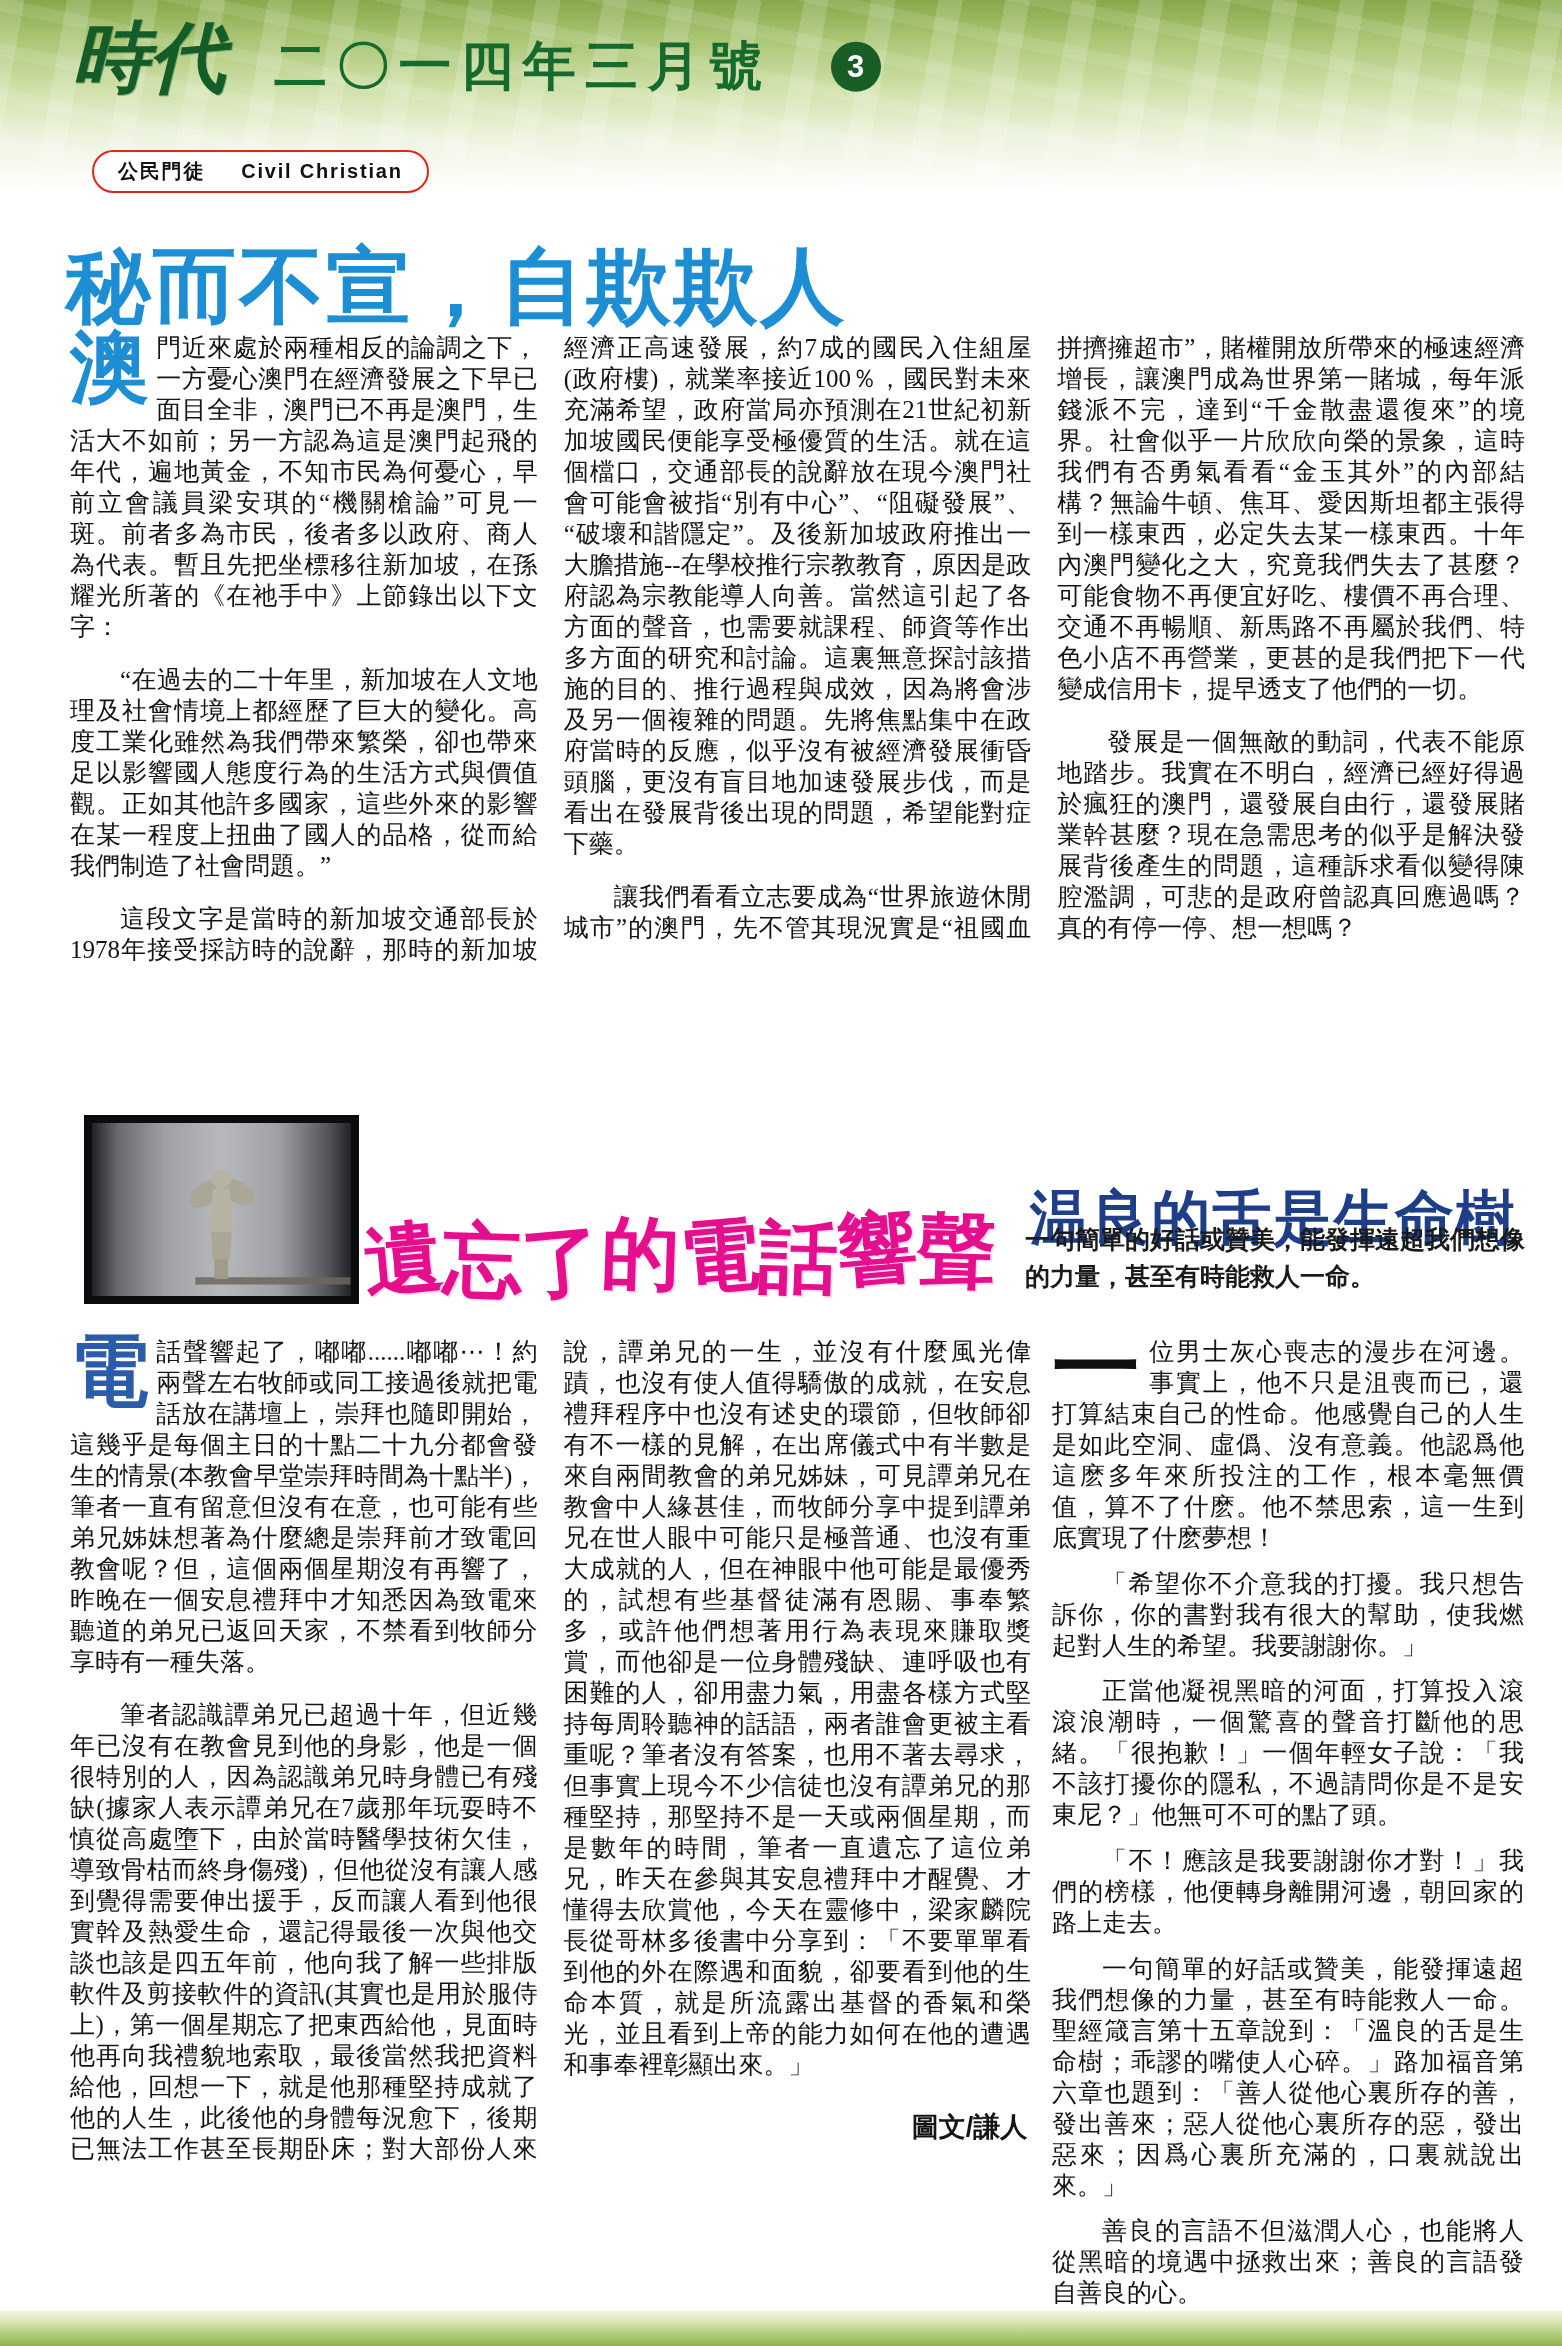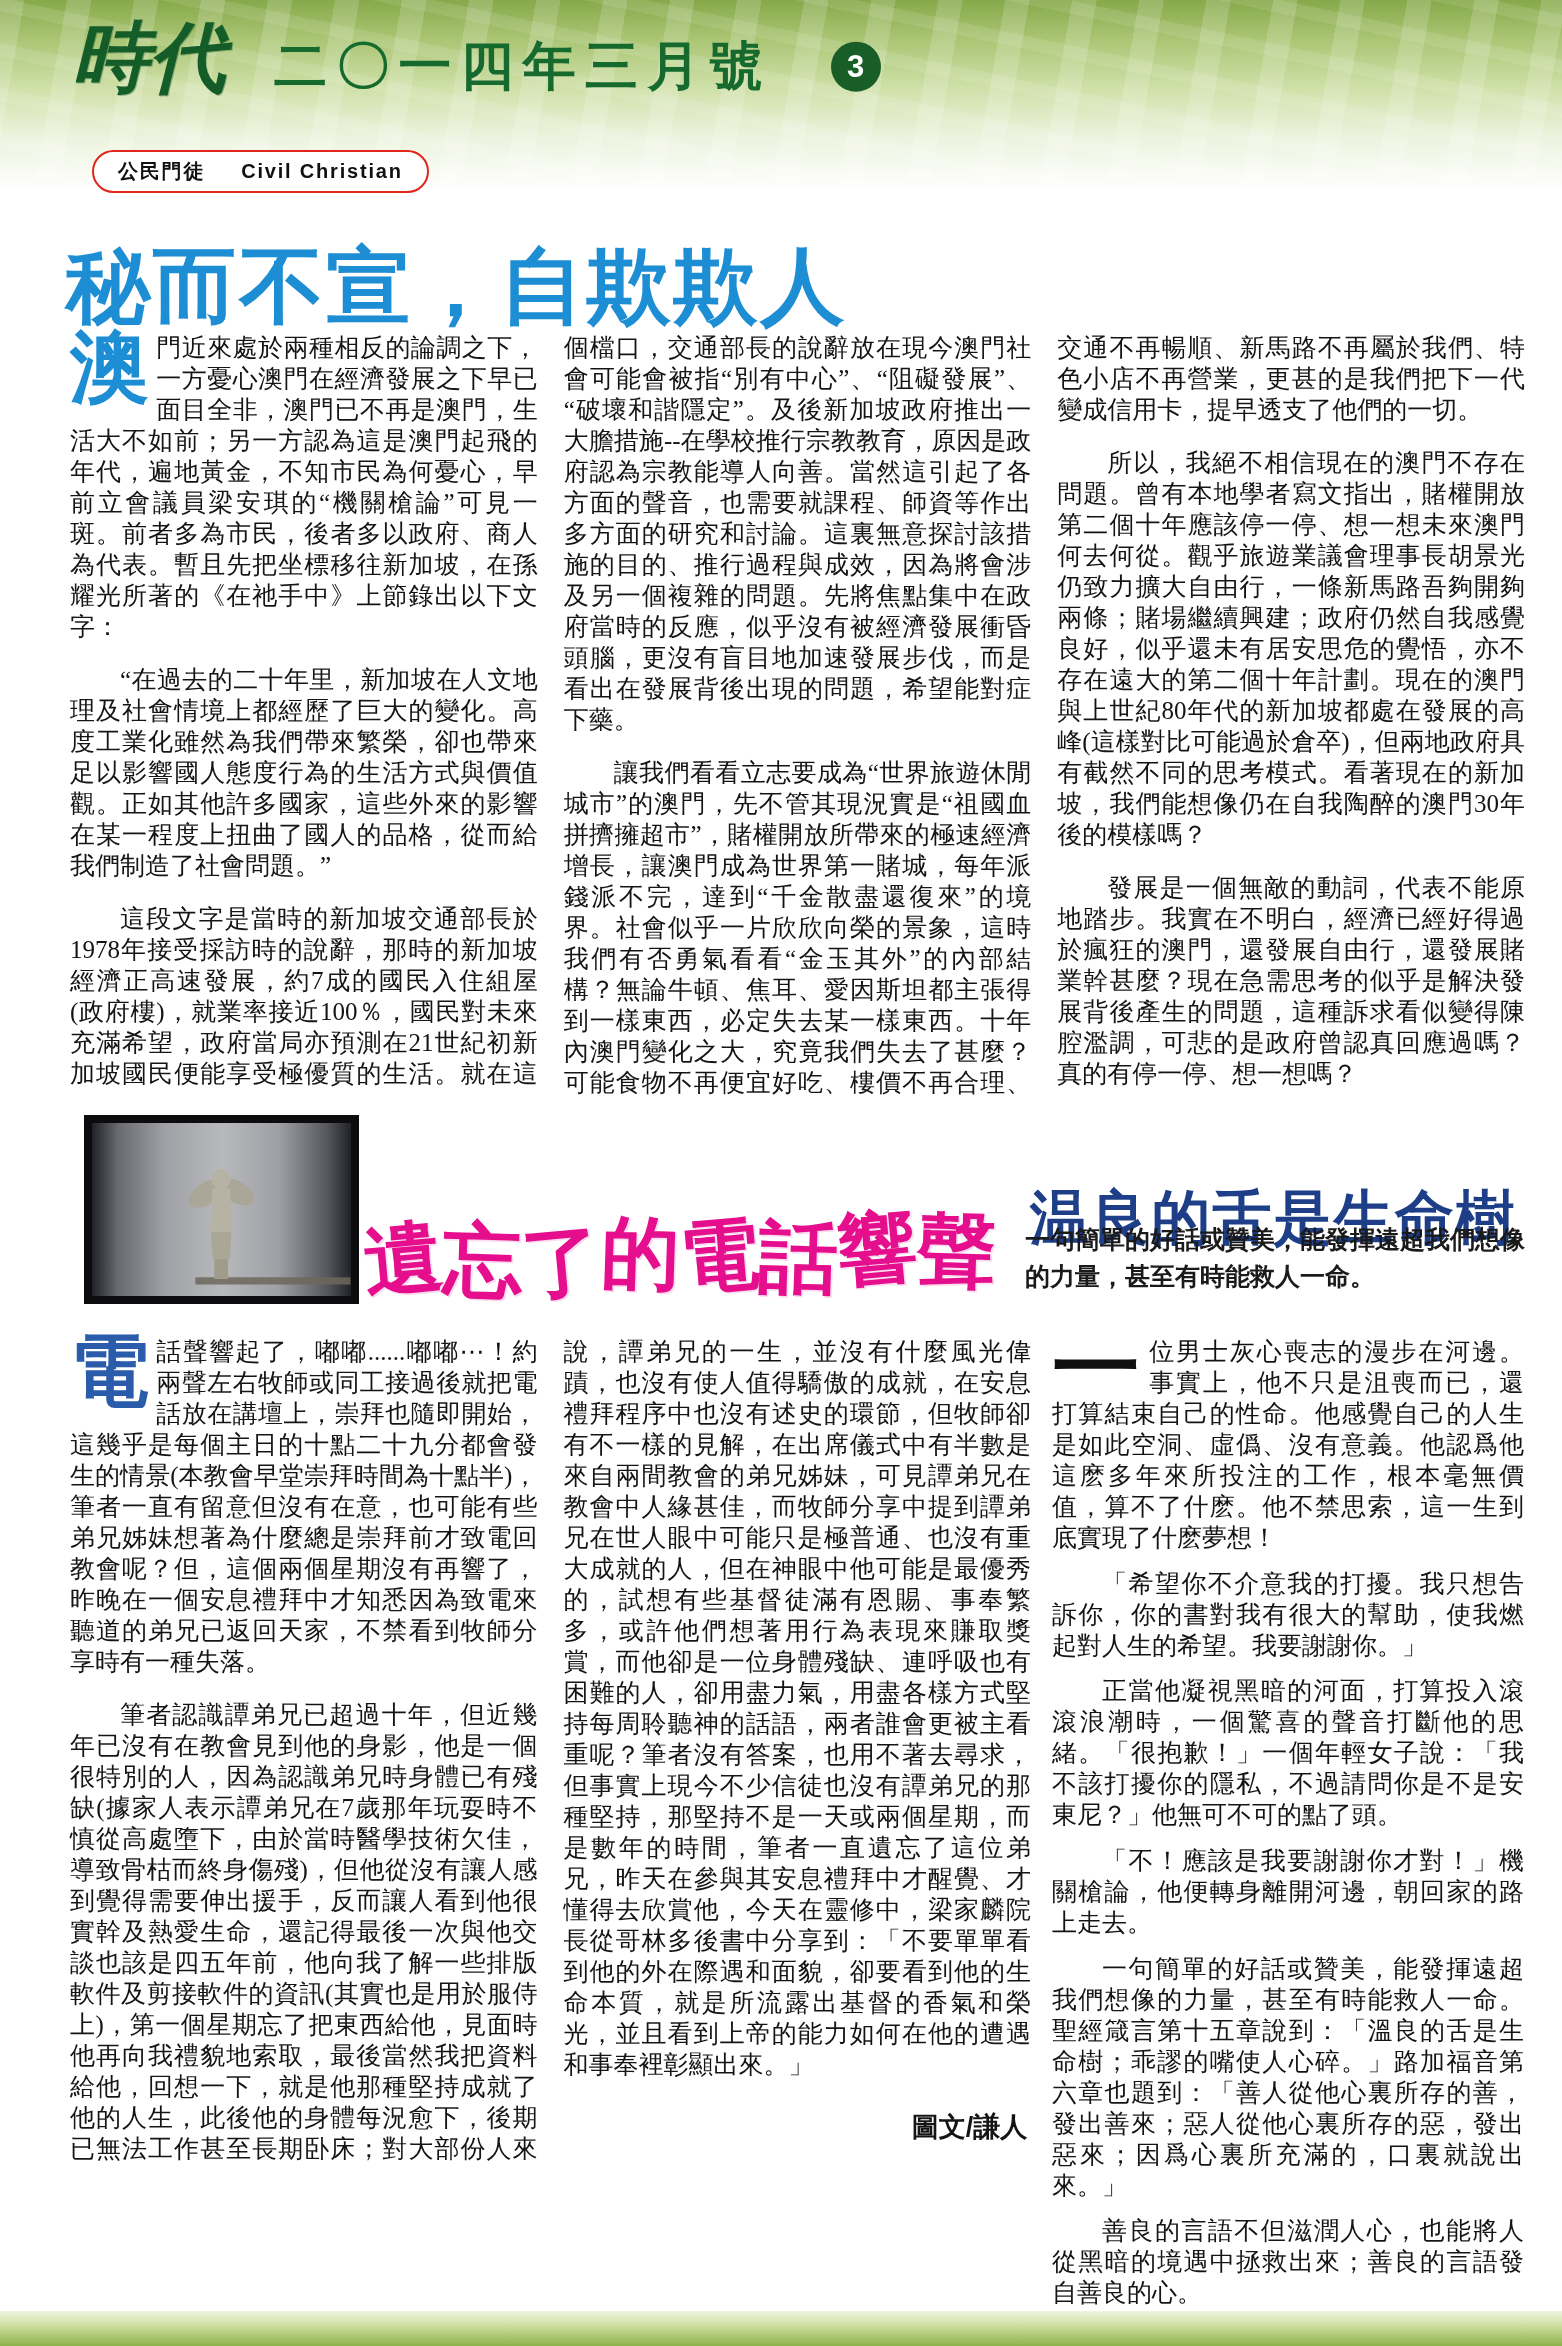--- a/index.html
+++ b/index.html
@@ -130,21 +130,20 @@
     <span>Civil Christian</span>
   </div>
 
   <h1 class="a1-title">秘而不宣，自欺欺人</h1>
 
   <div id="article1" class="article">
     <p class="first"><span class="dropcap dc-sky">澳</span><span>門近來處於兩種相反的論調之下，一方憂心澳門在經濟發展之下早已面目全非，澳門已不再是澳門，生活大不如前；另一方認為這是澳門起飛的年代，遍地黃金，不知市民為何憂心，早前立會議員梁安琪的“機關槍論”可見一斑。前者多為市民，後者多以政府、商人為代表。暫且先把坐標移往新加坡，在孫耀光所著的《在祂手中》上節錄出以下文字：</span></p>
     <p>“在過去的二十年里，新加坡在人文地理及社會情境上都經歷了巨大的變化。高度工業化雖然為我們帶來繁榮，卻也帶來足以影響國人態度行為的生活方式與價值觀。正如其他許多國家，這些外來的影響在某一程度上扭曲了國人的品格，從而給我們制造了社會問題。”</p>
     <p>這段文字是當時的新加坡交通部長於1978年接受採訪時的說辭，那時的新加坡經濟正高速發展，約7成的國民入住組屋(政府樓)，就業率接近100％，國民對未來充滿希望，政府當局亦預測在21世紀初新加坡國民便能享受極優質的生活。就在這個檔口，交通部長的說辭放在現今澳門社會可能會被指“別有中心”、“阻礙發展”、“破壞和諧隱定”。及後新加坡政府推出一大膽措施--在學校推行宗教教育，原因是政府認為宗教能導人向善。當然這引起了各方面的聲音，也需要就課程、師資等作出多方面的研究和討論。這裏無意探討該措施的目的、推行過程與成效，因為將會涉及另一個複雜的問題。先將焦點集中在政府當時的反應，似乎沒有被經濟發展衝昏頭腦，更沒有盲目地加速發展步伐，而是看出在發展背後出現的問題，希望能對症下藥。</p>
     <p>讓我們看看立志要成為“世界旅遊休閒城市”的澳門，先不管其現況實是“祖國血拼擠擁超市”，賭權開放所帶來的極速經濟增長，讓澳門成為世界第一賭城，每年派錢派不完，達到“千金散盡還復來”的境界。社會似乎一片欣欣向榮的景象，這時我們有否勇氣看看“金玉其外”的內部結構？無論牛頓、焦耳、愛因斯坦都主張得到一樣東西，必定失去某一樣東西。十年內澳門變化之大，究竟我們失去了甚麼？可能食物不再便宜好吃、樓價不再合理、交通不再暢順、新馬路不再屬於我們、特色小店不再營業，更甚的是我們把下一代變成信用卡，提早透支了他們的一切。</p>
-    <p>所以，我絕不相信現在的澳門不存在問題。曾有本地學者寫文指出，賭權開放第二個十年應該停一停、想一想未來澳門何去何從。觀乎旅遊業議會理事長胡景光仍致力擴大自由行，一條新馬路吾夠開夠兩條；賭場繼續興建；政府仍然自我感覺良好，似乎還未有居安思危的覺悟，亦不存在遠大的第二個十年計劃。現在的澳門與上世紀80年代的新加坡都處在發展的高峰(這樣對比可能過於倉卒)，但兩地政府具有截然不同的思考模式。看著現在的新加坡，我們能想像仍在自我陶醉的澳門30年後的模樣嗎？</p>
     <p>發展是一個無敵的動詞，代表不能原地踏步。我實在不明白，經濟已經好得過於瘋狂的澳門，還發展自由行，還發展賭業幹甚麼？現在急需思考的似乎是解決發展背後產生的問題，這種訴求看似變得陳腔濫調，可悲的是政府曾認真回應過嗎？真的有停一停、想一想嗎？</p>
   </div>
 
   <figure class="photo" style="margin:0;">
     <div class="photo-inner">
       <svg viewBox="0 0 300 190" preserveAspectRatio="none">
         <rect x="120" y="170" width="180" height="8" fill="#6d675c" opacity="0.85"></rect>
         <g fill="#b6b2a4">
           <ellipse cx="132" cy="78" rx="22" ry="12" transform="rotate(-32 132 78)" fill="#aaa698"></ellipse>
           <ellipse cx="168" cy="76" rx="22" ry="12" transform="rotate(28 168 76)" fill="#aaa698"></ellipse>
@@ -165,21 +164,21 @@
   <div id="article2" class="article">
     <p class="first"><span class="dropcap dc-royal">電</span><span>話聲響起了，嘟嘟......嘟嘟⋯！約兩聲左右牧師或同工接過後就把電話放在講壇上，崇拜也隨即開始，這幾乎是每個主日的十點二十九分都會發生的情景(本教會早堂崇拜時間為十點半)，筆者一直有留意但沒有在意，也可能有些弟兄姊妹想著為什麼總是崇拜前才致電回教會呢？但，這個兩個星期沒有再響了，昨晚在一個安息禮拜中才知悉因為致電來聽道的弟兄已返回天家，不禁看到牧師分享時有一種失落。</span></p>
     <p>筆者認識譚弟兄已超過十年，但近幾年已沒有在教會見到他的身影，他是一個很特別的人，因為認識弟兄時身體已有殘缺(據家人表示譚弟兄在7歲那年玩耍時不慎從高處墮下，由於當時醫學技術欠佳，導致骨枯而終身傷殘)，但他從沒有讓人感到覺得需要伸出援手，反而讓人看到他很實幹及熱愛生命，還記得最後一次與他交談也該是四五年前，他向我了解一些排版軟件及剪接軟件的資訊(其實也是用於服侍上)，第一個星期忘了把東西給他，見面時他再向我禮貌地索取，最後當然我把資料給他，回想一下，就是他那種堅持成就了他的人生，此後他的身體每況愈下，後期已無法工作甚至長期卧床；對大部份人來說，譚弟兄的一生，並沒有什麼風光偉蹟，也沒有使人值得驕傲的成就，在安息禮拜程序中也沒有述史的環節，但牧師卻有不一樣的見解，在出席儀式中有半數是來自兩間教會的弟兄姊妹，可見譚弟兄在教會中人緣甚佳，而牧師分享中提到譚弟兄在世人眼中可能只是極普通、也沒有重大成就的人，但在神眼中他可能是最優秀的，試想有些基督徒滿有恩賜、事奉繁多，或許他們想著用行為表現來賺取獎賞，而他卻是一位身體殘缺、連呼吸也有困難的人，卻用盡力氣，用盡各樣方式堅持每周聆聽神的話語，兩者誰會更被主看重呢？筆者沒有答案，也用不著去尋求，但事實上現今不少信徒也沒有譚弟兄的那種堅持，那堅持不是一天或兩個星期，而是數年的時間，筆者一直遺忘了這位弟兄，昨天在參與其安息禮拜中才醒覺、才懂得去欣賞他，今天在靈修中，梁家麟院長從哥林多後書中分享到：「不要單單看到他的外在際遇和面貌，卻要看到他的生命本質，就是所流露出基督的香氣和榮光，並且看到上帝的能力如何在他的遭遇和事奉裡彰顯出來。」</p>
     <p class="byline">圖文/謙人</p>
   </div>
 
   <div id="article3" class="article">
     <p class="first"><span class="dropcap dc-bar">一</span><span>位男士灰心喪志的漫步在河邊。事實上，他不只是沮喪而已，還打算結束自己的性命。他感覺自己的人生是如此空洞、虛僞、沒有意義。他認爲他這麽多年來所投注的工作，根本毫無價值，算不了什麽。他不禁思索，這一生到底實現了什麽夢想！</span></p>
     <p>「希望你不介意我的打擾。我只想告訴你，你的書對我有很大的幫助，使我燃起對人生的希望。我要謝謝你。」</p>
     <p>正當他凝視黑暗的河面，打算投入滾滾浪潮時，一個驚喜的聲音打斷他的思緒。「很抱歉！」一個年輕女子說：「我不該打擾你的隱私，不過請問你是不是安東尼？」他無可不可的點了頭。</p>
-    <p>「不！應該是我要謝謝你才對！」機關槍論，他便轉身離開河邊，朝回家的路上走去。</p>
+    <p>「不！應該是我要謝謝你才對！」我們的榜樣，他便轉身離開河邊，朝回家的路上走去。</p>
     <p>一句簡單的好話或贊美，能發揮遠超我們想像的力量，甚至有時能救人一命。聖經箴言第十五章說到：「溫良的舌是生命樹；乖謬的嘴使人心碎。」路加福音第六章也題到：「善人從他心裏所存的善，發出善來；惡人從他心裏所存的惡，發出惡來；因爲心裏所充滿的，口裏就說出來。」</p>
     <p>善良的言語不但滋潤人心，也能將人從黑暗的境遇中拯救出來；善良的言語發自善良的心。</p>
     <p class="byline">取材自《小奇跡大啟示》</p>
   </div>
 
   <div class="footer-bar"></div>
 
 </div>
 
 

